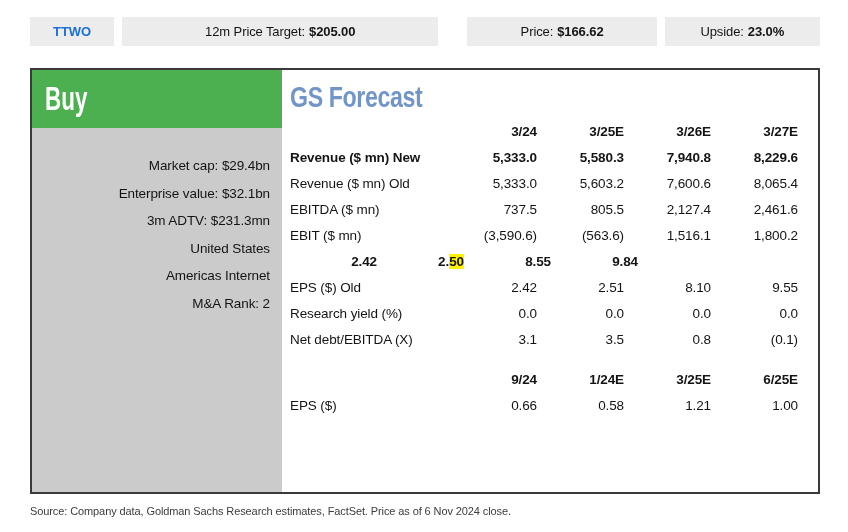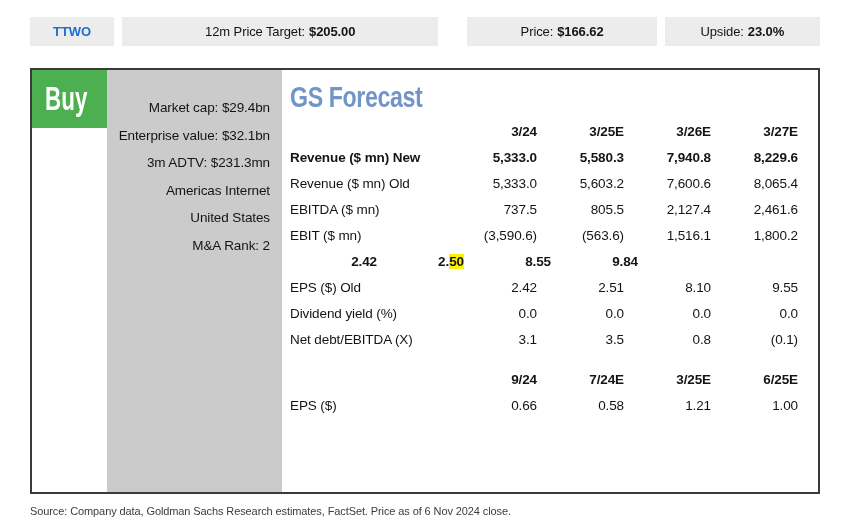--- a/index.html
+++ b/index.html
@@ -34,21 +34,21 @@
   .seg-target{flex:326 326 0;}
   .seg-price{flex:195 195 0;margin-left:21px;}
   .seg-upside{flex:160 160 0;}
   .seg .v{font-weight:bold;}
 
   
   .card{
     position:absolute;left:30px;top:68px;width:790px;height:426px;
     border:2px solid var(--border);background:#fff;display:flex;
   }
-  .leftcol{width:250px;flex:none;display:flex;flex-direction:row;}
+  .leftcol{width:250px;flex:none;display:flex;flex-direction:column;}
   .rating{
     height:58px;background:var(--green);color:#fff;
     display:flex;align-items:center;padding-left:13px;
   }
   .rating .txt{
     font-size:33px;font-weight:bold;transform:scaleX(0.68);
     transform-origin:left center;letter-spacing:0;
   }
   .stats{
     flex:1;background:var(--panel-gray);
@@ -100,22 +100,22 @@
 <div class="card">
 
   <div class="leftcol">
     <div class="rating">
       <span class="txt">Buy</span>
     </div>
     <div class="stats">
       <div class="stat">Market cap: $29.4bn</div>
       <div class="stat">Enterprise value: $32.1bn</div>
       <div class="stat">3m ADTV: $231.3mn</div>
+      <div class="stat">United States</div>
       <div class="stat">Americas Internet</div>
-      <div class="stat">United States</div>
       <div class="stat">M&amp;A Rank: 2</div>
     </div>
   </div>
 
   <div class="rightcol">
     <div class="gs-title">GS Forecast</div>
 
     <div class="ftable">
 
       <div class="frow fhead">
@@ -168,41 +168,41 @@
       <div class="frow">
         <span class="lbl">EPS ($) Old</span>
         <span class="val">2.42</span>
         <span class="val">2.51</span>
         <span class="val">8.10</span>
         <span class="val">9.55</span>
       </div>
 
 
       <div class="frow">
-        <span class="lbl">Dividend yield (%)</span>
+        <span class="lbl">Research yield (%)</span>
         <span class="val">0.0</span>
         <span class="val">0.0</span>
         <span class="val">0.0</span>
         <span class="val">0.0</span>
       </div>
 
       <div class="frow">
         <span class="lbl">Net debt/EBITDA (X)</span>
         <span class="val">3.1</span>
         <span class="val">3.5</span>
         <span class="val">0.8</span>
         <span class="val">(0.1)</span>
       </div>
 
       <div class="spacer"></div>
 
       <div class="frow fhead">
         <span class="lbl"></span>
         <span class="val">9/24</span>
-        <span class="val">7/24E</span>
+        <span class="val">1/24E</span>
         <span class="val">3/25E</span>
         <span class="val">6/25E</span>
       </div>
 
       <div class="frow">
         <span class="lbl">EPS ($)</span>
         <span class="val">0.66</span>
         <span class="val">0.58</span>
         <span class="val">1.21</span>
         <span class="val">1.00</span>

